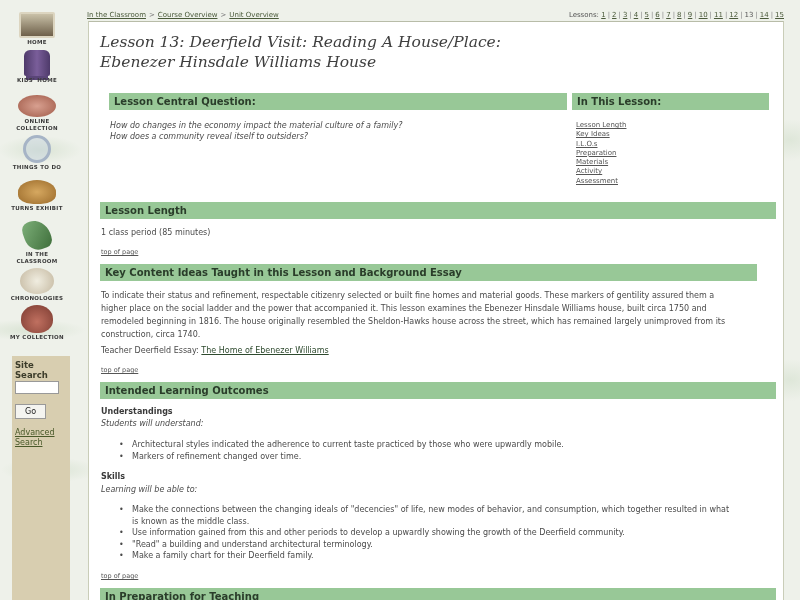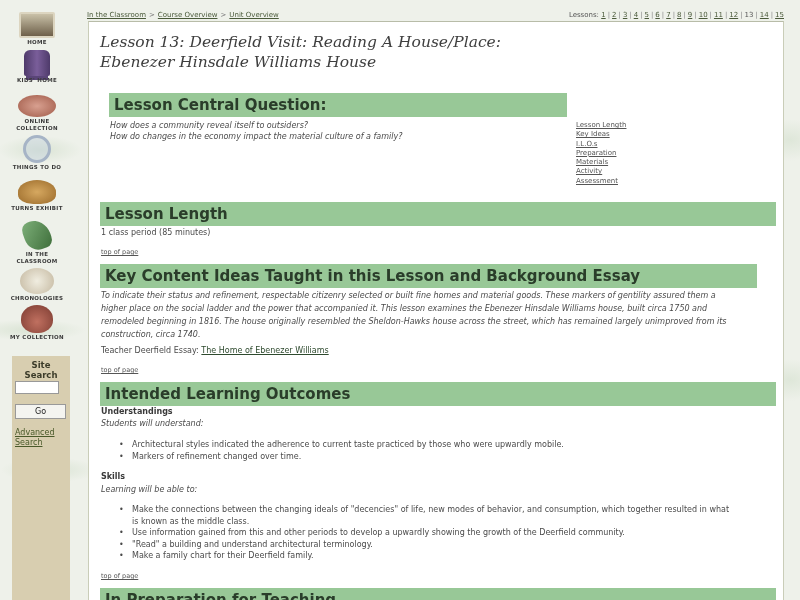--- a/index.html
+++ b/index.html
@@ -42,26 +42,26 @@
   .icon-bike { width: 28px; height: 28px; border: 3px solid #a6b4c6; border-radius: 50%; background: rgba(190,205,220,0.4); }
   .icon-teapot { width: 38px; height: 24px; background: radial-gradient(ellipse at center, #d6a860, #9a6a2a); border-radius: 50% 50% 40% 40%; }
   .icon-class { width: 26px; height: 30px; background: linear-gradient(135deg, #7eb07a, #3e6e3a); border-radius: 30% 60% 30% 50%; transform: rotate(-20deg); }
   .icon-chron { width: 34px; height: 26px; background: radial-gradient(circle at center, #f0ede0, #c4b8a0); border-radius: 50%; }
   .icon-pot { width: 32px; height: 28px; background: radial-gradient(circle at 50% 60%, #c07060, #7a3a30); border-radius: 50% 50% 45% 45%; }
 
   .site-search {
     position: absolute; left: 12px; top: 356px; width: 58px; height: 245px;
     background: #d8ceb0; padding: 4px 3px;
   }
-  .site-search-title { font-size: 8.5px; font-weight: bold; color: #3c3c2a; text-align: center; }
+  .site-search-title { font-size: 8.5px; font-weight: bold; color: #3c3c2a; }
   .site-search input {
     width: 44px; height: 13px; border: 1px solid #999; background: #fff; margin-top: 1px; display: block;
   }
   .go-btn {
-    margin-top: 10px; font-size: 8px; padding: 2px 19px; border: 1px solid #999; background: #f4f4f0; color: #222; cursor: pointer; font-family: "DejaVu Sans", sans-serif;
+    margin-top: 10px; font-size: 8px; padding: 2px 9px; border: 1px solid #999; background: #f4f4f0; color: #222; cursor: pointer; font-family: "DejaVu Sans", sans-serif;
   }
   .adv-search { display: block; margin-top: 9px; font-size: 8px; color: #4a5a2a; text-decoration: underline; line-height: 10px; cursor: pointer; }
 
   
   .topbar {
     position: absolute; left: 86px; top: 8px; width: 700px; height: 14px; z-index: 2;
     font-size: 7px; color: #555;
   }
   .breadcrumb { position: absolute; left: 1px; top: 3px; }
   .breadcrumb a { color: #4a5a3a; text-decoration: underline; cursor: pointer; }
@@ -75,21 +75,21 @@
   .main {
     position: absolute; left: 88px; top: 21px; width: 696px; height: 579px;
     background: #fff; z-index: 1; border-left: 1px solid #c9cdb8; border-right: 1px solid #c9cdb8; border-top: 1px solid #b8bca8;
   }
   .title {
     position: absolute; left: 11px; top: 10px;
     font-family: "DejaVu Serif", serif; font-style: italic;
     font-size: 15.5px; color: #3e3e3e; line-height: 20px;
   }
   .section-header {
-    background: #98c897; color: #2a3d2a; font-weight: bold; font-size: 15px;
+    background: #98c897; color: #2a3d2a; font-weight: bold; font-size: 10px;
     padding: 3px 5px; position: absolute;
   }
   .body-text { position: absolute; font-size: 8px; color: #4a4a4a; line-height: 13px; }
   .italic { font-style: italic; }
   .top-link { position: absolute; font-size: 6.5px; color: #555; text-decoration: underline; cursor: pointer; }
   .toc { position: absolute; left: 487px; top: 99px; font-size: 7px; line-height: 9.3px; }
   .toc a { display: block; color: #555; text-decoration: underline; cursor: pointer; }
   .sub-title { position: absolute; font-size: 8px; font-weight: bold; color: #3a3a3a; }
   ul.bullets { position: absolute; font-size: 8px; color: #4a4a4a; line-height: 11.5px; list-style: none; }
   ul.bullets li { position: relative; padding-left: 13px; }
@@ -157,40 +157,41 @@
 </div>
 
 <div class="main">
   <div class="title">
     <div>Lesson 13: Deerfield Visit: Reading A House/Place:</div>
     <div>Ebenezer Hinsdale Williams House</div>
   </div>
 
   <div class="section-header" style="left:20px; top:71px; width:458px;">Lesson Central Question:</div>
   <div class="body-text italic" style="left:21px; top:98px; line-height:11px;">
+    <div>How do changes in the economy impact the material culture of a family?</div>
     <div>How does a community reveal itself to outsiders?</div>
-    <div>How do changes in the economy impact the material culture of a family?</div>
-  </div>
-
+  </div>
+
+  <div class="section-header" style="left:483px; top:71px; width:197px;">In This Lesson:</div>
   <div class="toc">
     <a>Lesson Length</a>
     <a>Key Ideas</a>
     <a>I.L.O.s</a>
     <a>Preparation</a>
     <a>Materials</a>
     <a>Activity</a>
     <a>Assessment</a>
   </div>
 
   <div class="section-header" style="left:11px; top:180px; width:676px;">Lesson Length</div>
   <div class="body-text" style="left:12px; top:204px;">1 class period (85 minutes)</div>
   <a class="top-link" style="left:12px; top:226px;">top of page</a>
 
   <div class="section-header" style="left:11px; top:242px; width:657px;">Key Content Ideas Taught in this Lesson and Background Essay</div>
-  <div class="body-text" style="left:12px; top:267px;font-style:italic;">
+  <div class="body-text" style="left:12px; top:267px;">
     <div>To indicate their status and refinement, respectable citizenry selected or built fine homes and material goods. These markers of gentility assured them a</div>
     <div>higher place on the social ladder and the power that accompanied it. This lesson examines the Ebenezer Hinsdale Williams house, built circa 1750 and</div>
     <div>remodeled beginning in 1816. The house originally resembled the Sheldon-Hawks house across the street, which has remained largely unimproved from its</div>
     <div>construction, circa 1740.</div>
   </div>
   <div class="body-text" style="left:12px; top:322px;">
     <span>Teacher Deerfield Essay:</span>
     <a class="essay-link">The Home of Ebenezer Williams</a>
   </div>
   <a class="top-link" style="left:12px; top:344px;">top of page</a>

